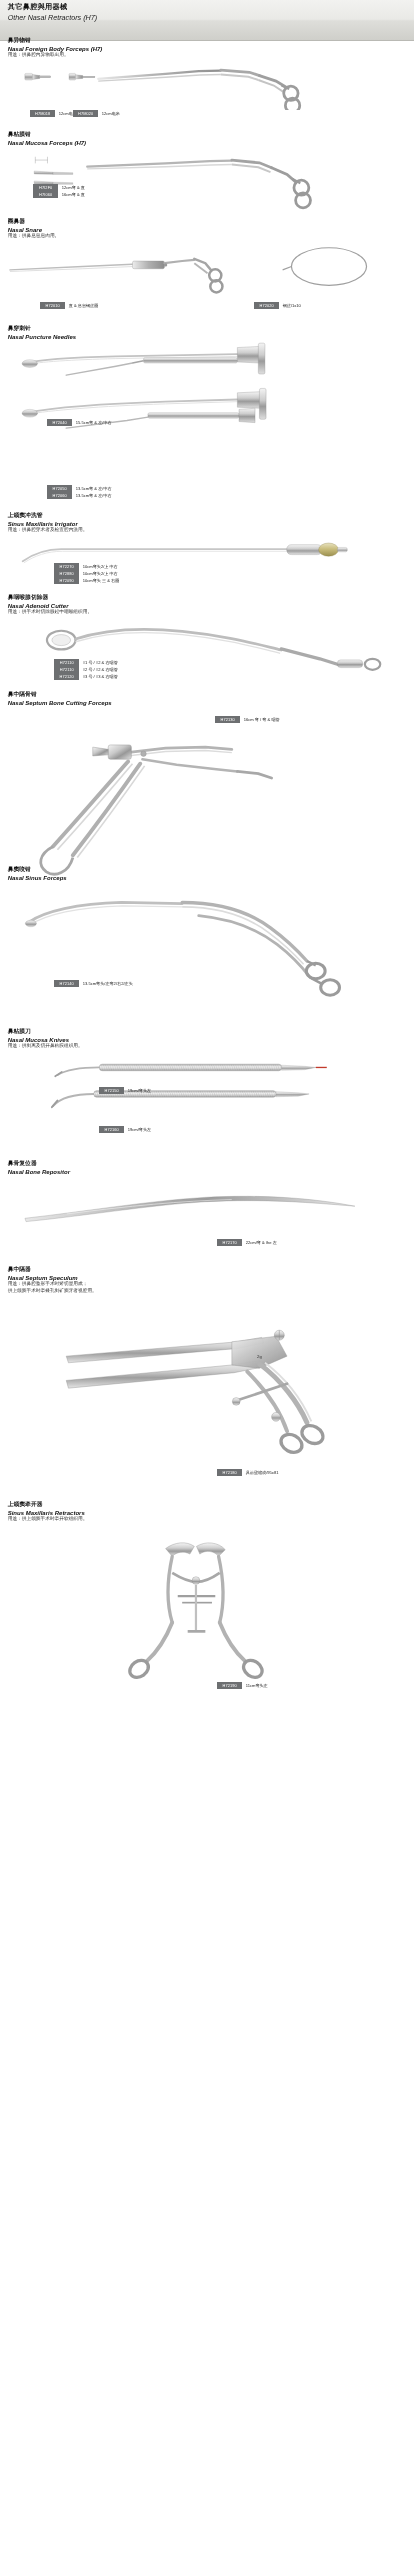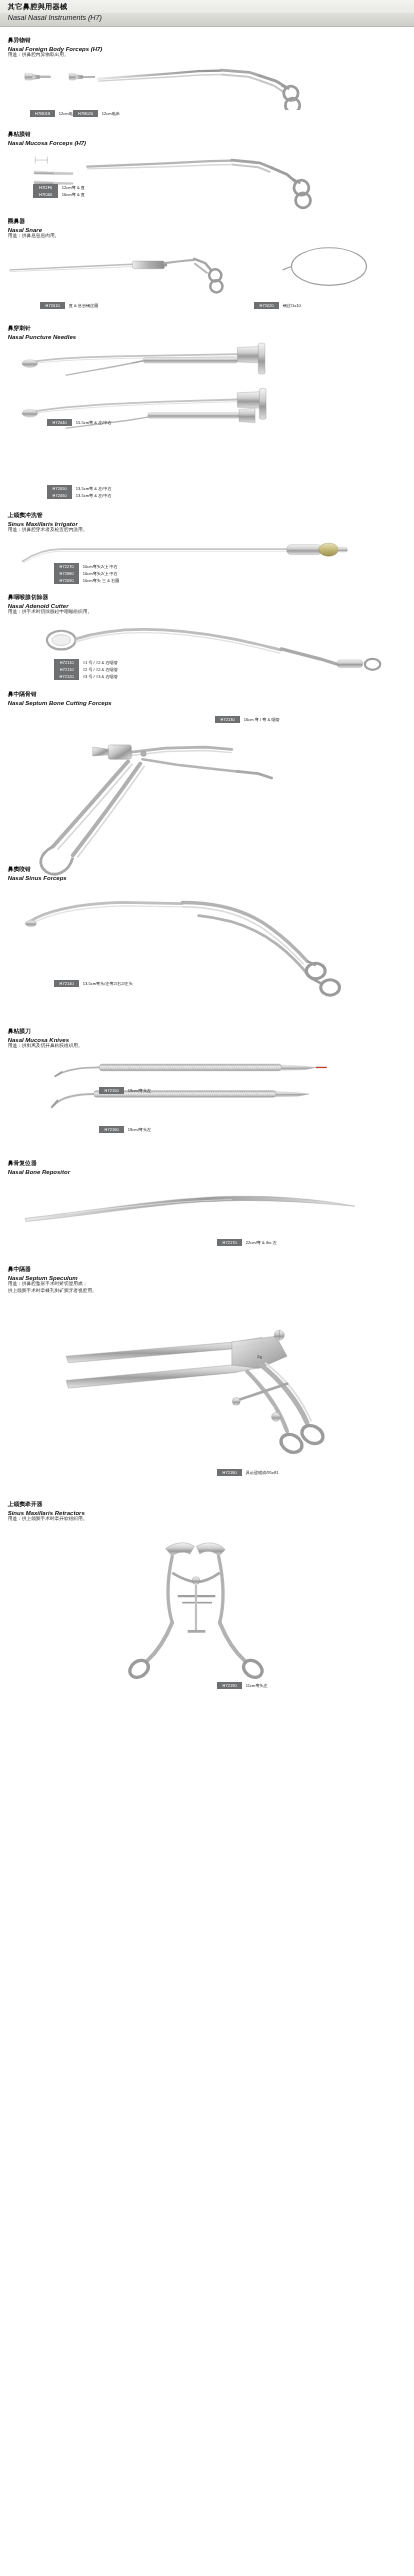--- a/index.html
+++ b/index.html
@@ -13,21 +13,21 @@
   .page {
     position: relative;
     width: 414px;
     height: 2576px;
     overflow: hidden;
   }
   
   .header {
     position: absolute;
     left: 0; top: 0;
-    width: 414px; height: 27px;
+    width: 414px; height: 41px;
     background: linear-gradient(to bottom, #f2f2f0 0%, #e9e9e6 48%, #dededa 52%, #cfcfca 100%);
     border-bottom: 0.6px solid #b9b9b4;
   }
   .header .cn {
     position: absolute;
     left: 7.7px; top: 2.2px;
     font-size: 7.2px;
     font-weight: bold;
     color: #111;
     letter-spacing: 0.3px;
@@ -90,21 +90,21 @@
   .art svg { display: block; }
   
 </style>
 </head>
 <body>
 
 <div class="page">
 
   <div class="header">
     <div class="cn">其它鼻腔與用器械</div>
-    <div class="en">Nasal Nasal Instruments (H7)</div>
+    <div class="en">Other Nasal Retractors (H7)</div>
   </div>
 
   <div class="section" style="top:36px;">
     <div class="sec-cn">鼻异物钳</div>
     <div class="sec-en">Nasal Foreign Body Forceps (H7)</div>
     <div class="sec-note">用途：供鼻腔内异物取出用。</div>
   </div>
 
   <div class="art" style="left:0; top:60px;">
     <svg width="414" height="50" viewBox="0 0 750 90">

